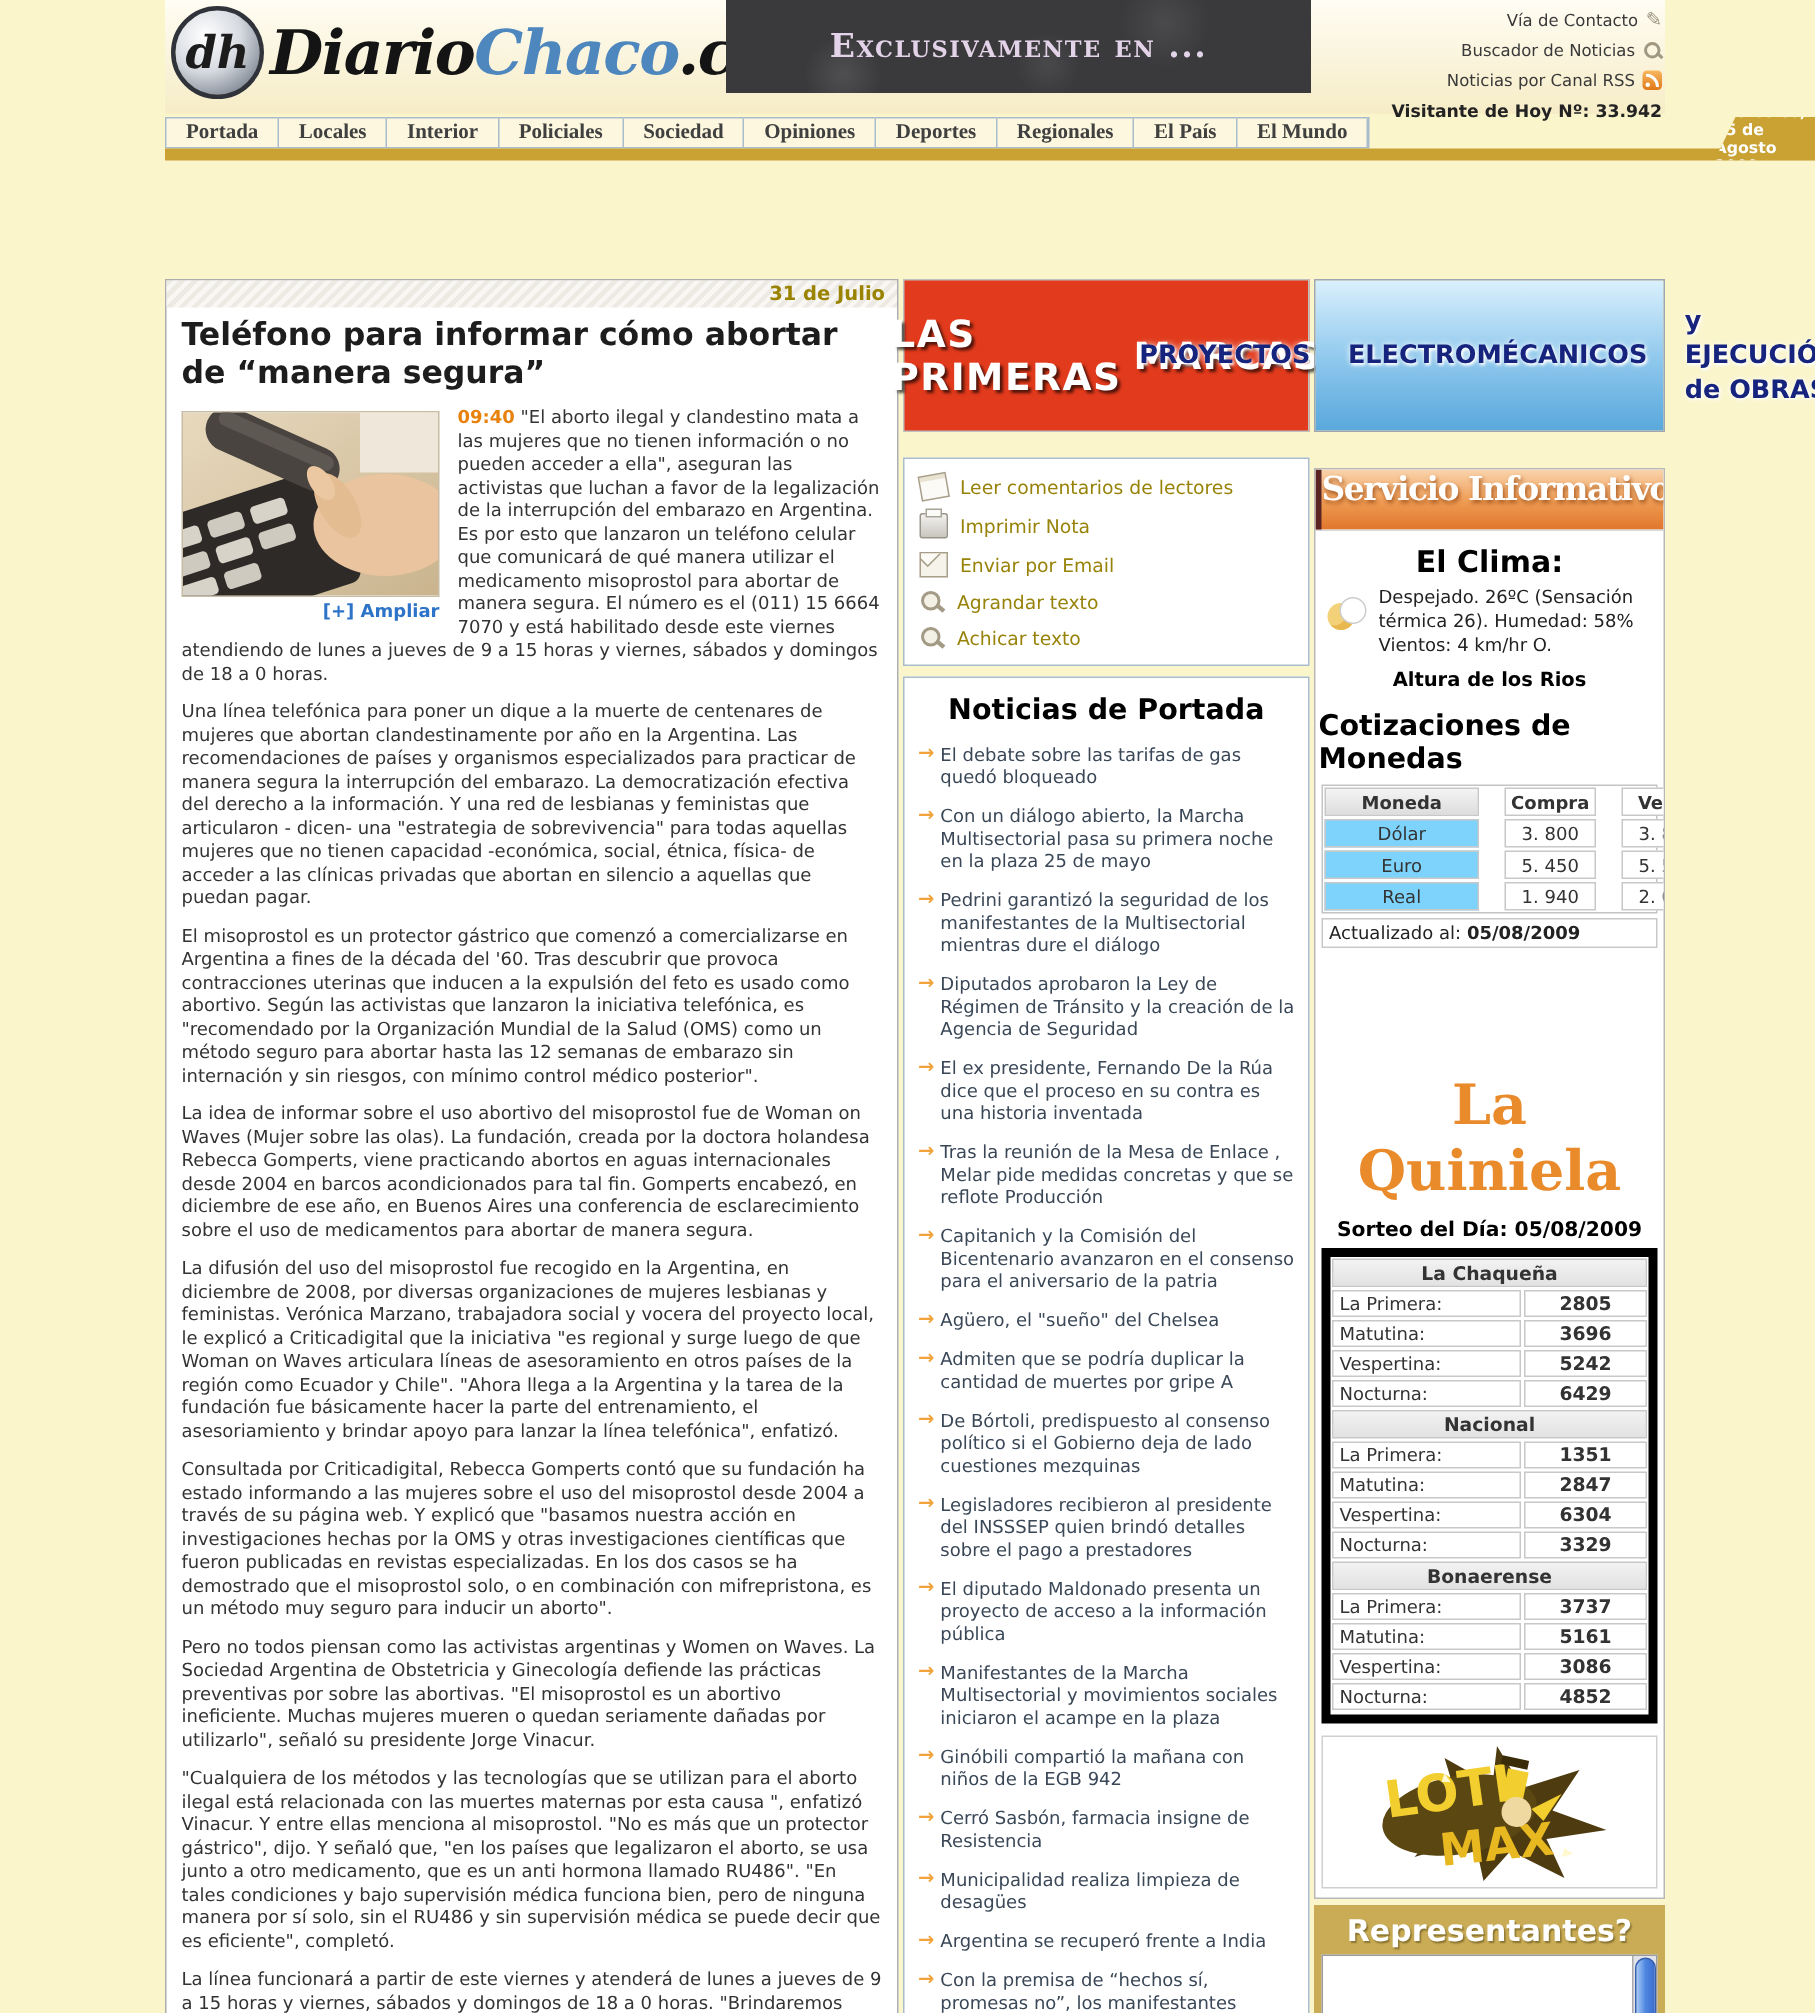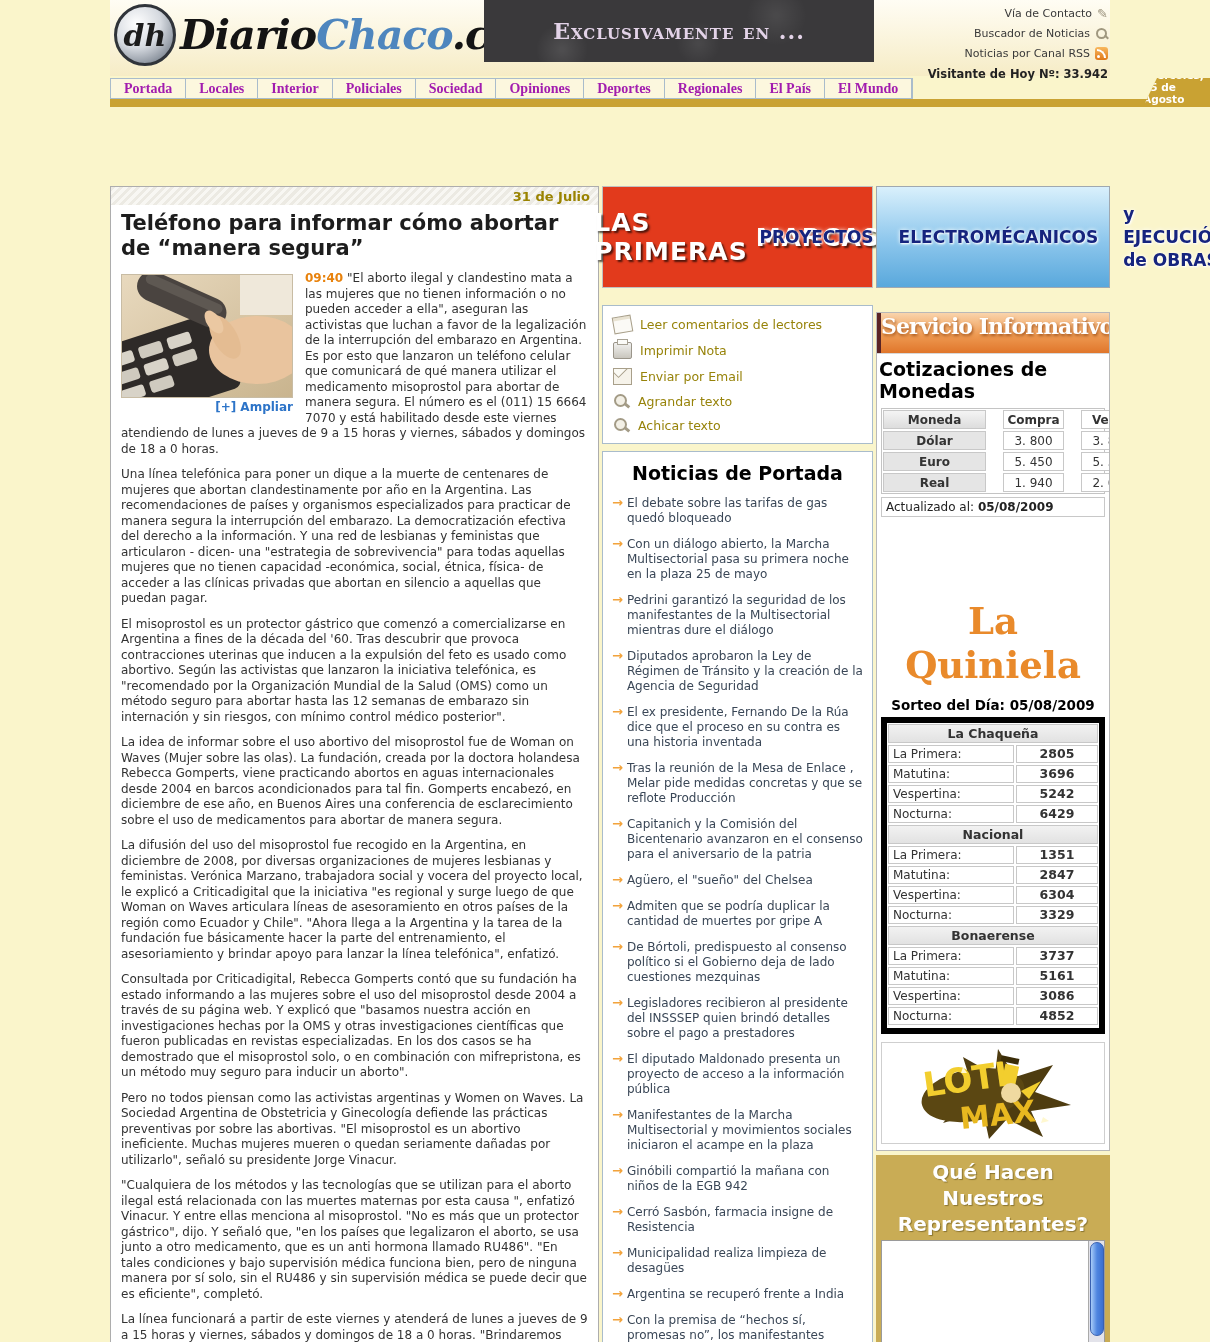--- a/index.html
+++ b/index.html
@@ -37,21 +37,21 @@
   .search-icon::after{content:"";position:absolute;left:9px;top:9px;width:5px;height:2px;background:#A09880;transform:rotate(45deg);}
   .rss-icon{width:13px;height:13px;border-radius:3px;background:linear-gradient(#F8B860,#E07818);position:relative;}
   .rss-icon::before{content:"";position:absolute;left:2px;bottom:2px;width:3px;height:3px;background:#fff;border-radius:50%;}
   .rss-icon::after{content:"";position:absolute;left:2px;bottom:2px;width:7px;height:7px;
      border-top:2px solid #fff;border-right:2px solid #fff;border-radius:0 9px 0 0;}
   
   .navbar{position:absolute;left:110px;top:78px;height:19px;display:flex;background:#FCF7DE;
      border:1px solid #A9BCCB;}
   .nav-cell{padding:0 13px;border-right:1px solid #A9BCCB;display:flex;align-items:center;cursor:pointer;}
   .nav-cell span{font-family:"Liberation Serif","DejaVu Serif",serif;font-weight:bold;
-     font-size:14px;color:#a21caf;}
+     font-size:14px;color:#404040;}
   .gold-strip{position:absolute;left:110px;right:0;top:99px;height:8px;background:#C9A233;}
   .date-band{position:absolute;left:1143px;right:0;top:78px;height:29px;background:#C9A233;
      clip-path:polygon(14px 0,100% 0,100% 100%,0 100%);display:flex;align-items:center;justify-content:center;}
   .date-band span{color:#FFFFFF;font-size:10.5px;font-weight:bold;}
   
   .main{display:flex;align-items:flex-start;gap:3px;padding-top:3px;margin-top:107px;}
   .col-left{width:489px;flex:none;}
   .col-mid{width:271px;flex:none;}
   .col-right{width:234px;flex:none;}
   .box{background:#fff;border:1px solid #ADADAD;}
@@ -110,21 +110,21 @@
   .moon-icon::after{content:"";position:absolute;left:10px;top:2px;width:16px;height:16px;border-radius:50%;
      background:#FFFFFF;border:1px solid #CCC;}
   .clima-txt{font-size:12px;line-height:16px;color:#222;}
   .rios{text-align:center;font-weight:bold;font-size:13px;color:#000;margin:8px 0 6px 0;}
   .cotiz-title{margin:4px 0 6px 2px;font-size:19px;font-weight:bold;color:#000;}
   .t{display:block;border:1px solid #C4C4C4;margin:0 4px;padding:1px;}
   .t-row{display:flex;gap:17px;margin-bottom:2px;}
   .t-row:last-child{margin-bottom:0;}
   .t-cell{border:1px solid #C8C8C8;font-size:12px;height:17px;display:flex;align-items:center;justify-content:center;}
   .t-head{background:linear-gradient(#F4F4F4,#DDDDDD);font-weight:bold;}
-  .t-lab{background:#e5e5e5;font-weight:bold;}
+  .t-lab{background:#7dd3fc;font-weight:normal;}
   .c-mon{width:101px;flex:none;}
   .c-val{width:59px;flex:none;background:#fff;}
   .updated{font-size:12px;color:#222;border:1px solid #C8C8C8;margin:3px 4px 0 4px;padding:2px 4px;}
   .updated b{font-weight:bold;}
   .spacer{height:82px;}
   .quiniela-title{text-align:center;font-family:"DejaVu Serif","Liberation Serif",serif;font-weight:bold;
      font-size:37px;color:#E98A2B;margin:0 0 10px 0;}
   .sorteo{text-align:center;font-weight:bold;font-size:13.5px;color:#000;margin-bottom:4px;}
   .q{display:block;border:6px solid #000000;margin:0 4px 8px 4px;padding:1px;}
   .q-hrow{border:1px solid #C8C8C8;background:linear-gradient(#F2F2F2,#E2E2E2);text-align:center;
@@ -408,20 +408,28 @@
     <div class="col-right">
       <div class="ad-blue">
         <span>PROYECTOS</span>
         <span>ELECTROMÉCANICOS</span>
         <span>y EJECUCIÓN de OBRAS</span>
       </div>
       <div class="right-panel">
         <div class="servicio">
           <span>Servicio Informativo</span>
         </div>
+        <div class="clima">
+          <h3>El Clima:</h3>
+          <div class="clima-row">
+            <span class="moon-icon"></span>
+            <span class="clima-txt">Despejado. 26ºC (Sensación térmica 26). Humedad: 58% Vientos: 4 km/hr O.</span>
+          </div>
+          <div class="rios">Altura de los Rios</div>
+        </div>
         <div class="cotiz-title">Cotizaciones de Monedas</div>
         <div class="t">
           <div class="t-row">
             <span class="t-cell t-head c-mon">Moneda</span>
             <span class="t-cell t-head c-val">Compra</span>
             <span class="t-cell t-head c-val">Venta</span>
           </div>
           <span>
             
           
@@ -526,21 +534,20 @@
             <rect x="98" y="10" width="18" height="6" fill="#3A2C08" transform="rotate(12 107 13)"></rect>
             <circle cx="108" cy="46" r="10" fill="#EFD9A0"></circle>
             <polygon points="118,44 138,34 126,52" fill="#F2CE2E"></polygon>
             <polygon points="60,20 64,26 58,26" fill="#FFF8D0"></polygon>
             <polygon points="140,70 146,74 138,76" fill="#FFF8D0"></polygon>
           </svg>
         </div>
       </div>
       <div class="reps-box">
         <div class="reps-title">
-          <div>Qué Hacen Nuestros</div>
           <div>Representantes?</div>
         </div>
         <div class="reps-scroll">
           <div class="reps-list">
             
           
               
             
               
             

